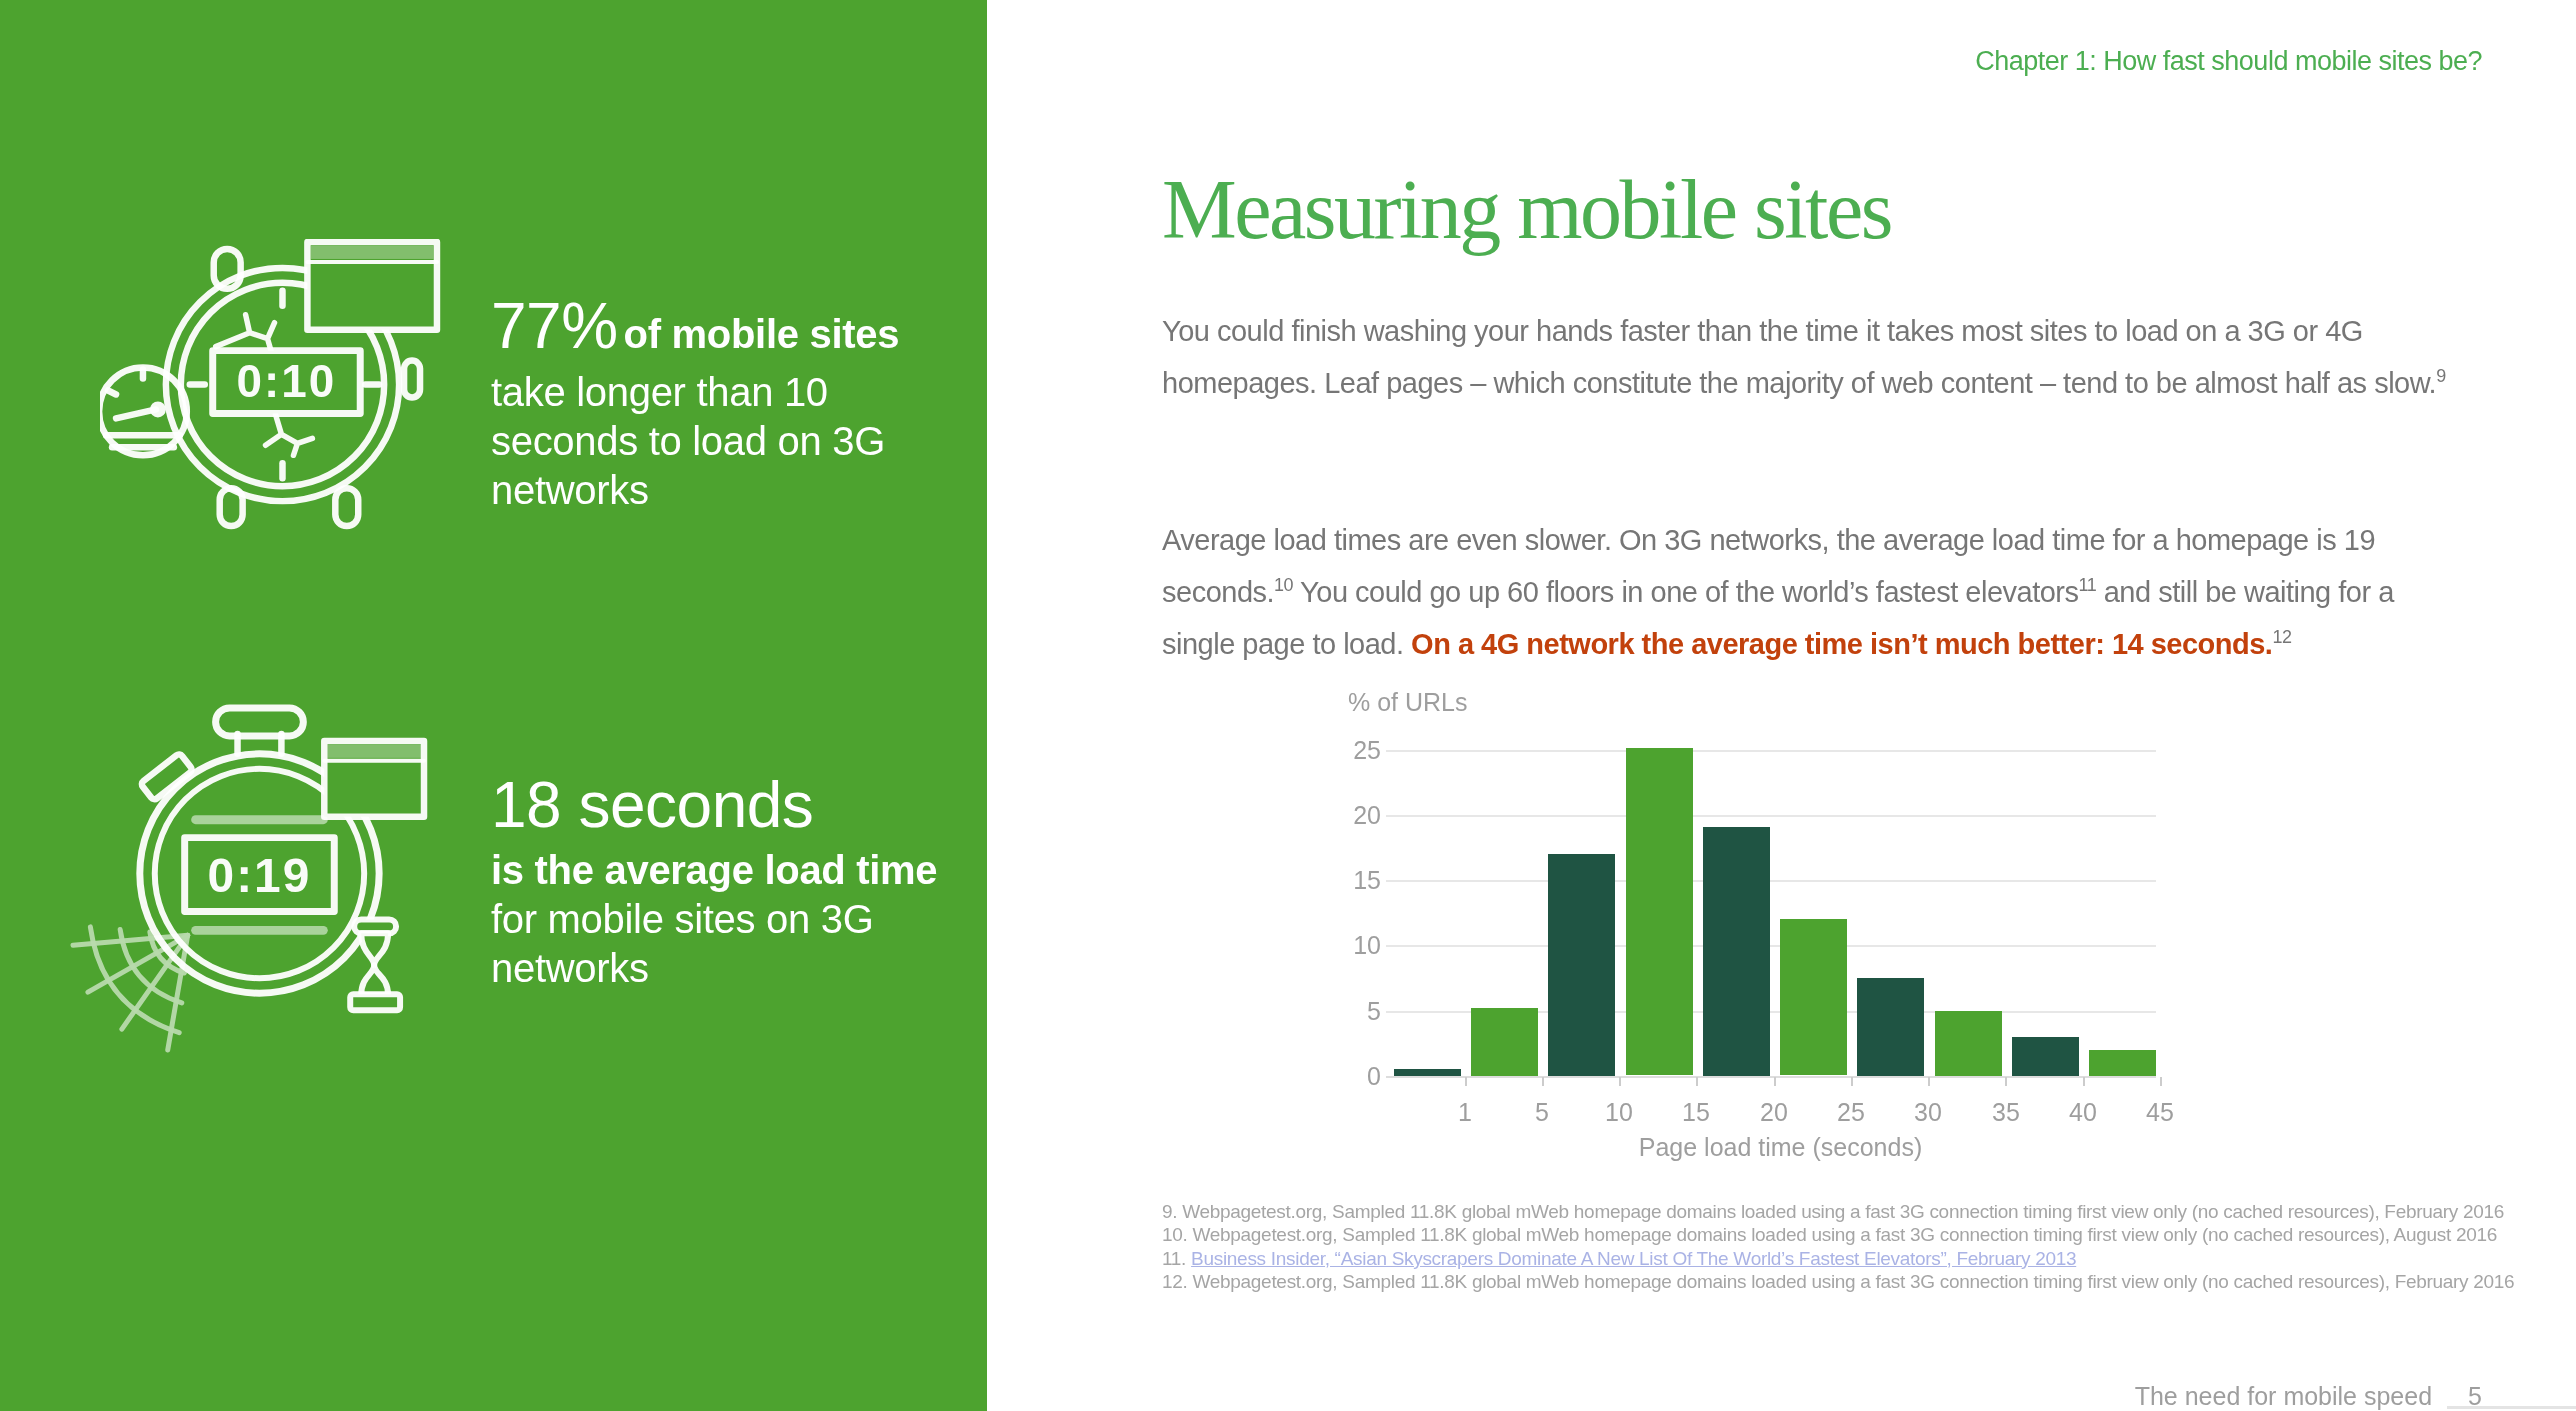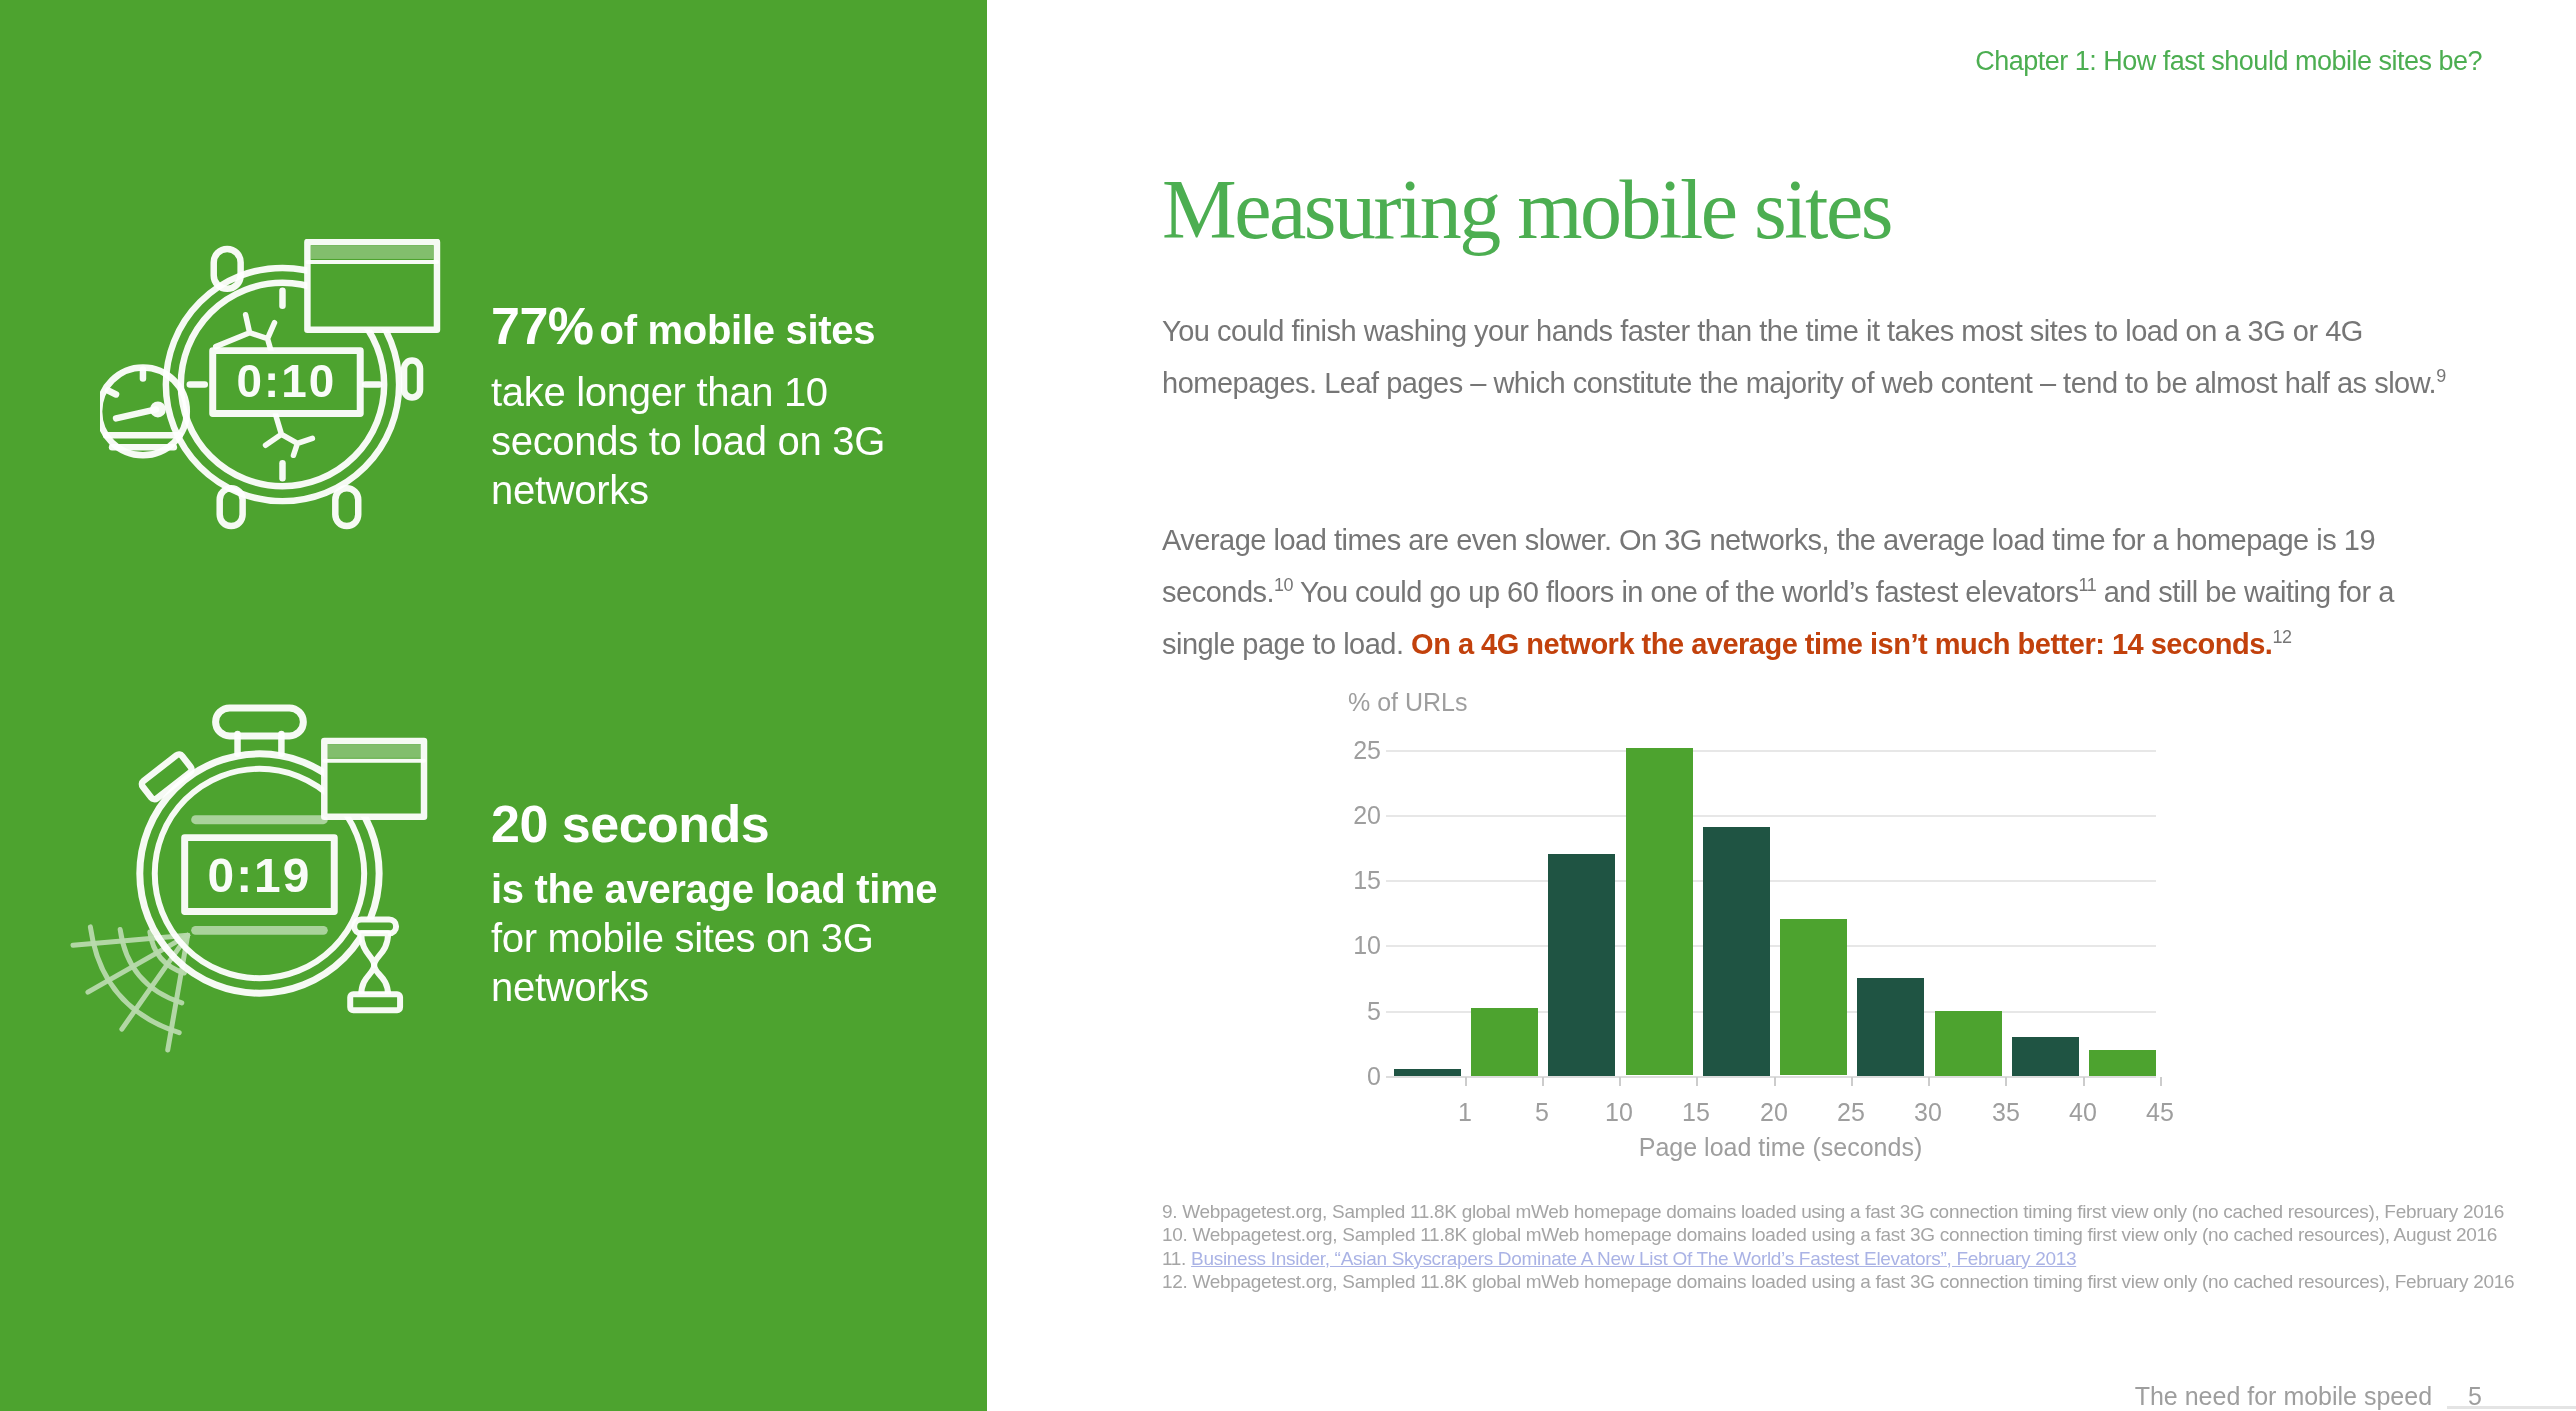--- a/index.html
+++ b/index.html
@@ -3,21 +3,21 @@
 <meta charset="utf-8">
 <style>
   html,body { margin:0; padding:0; background:#ffffff; }
   body { font-family:"Liberation Sans", sans-serif; }
   .page { position:relative; width:2576px; height:1412px; background:#ffffff; overflow:hidden; }
 
   
   .sidebar { position:absolute; left:0; top:0; width:987px; height:1412px; background:#4DA32F; }
   .illu { position:absolute; }
   .stat { position:absolute; color:#ffffff; }
-  .stat-big { font-size:52px; font-weight:bold; line-height:70px; letter-spacing:-0.5px;margin-top:19px; }
+  .stat-big { font-size:64px; font-weight:normal; line-height:70px; letter-spacing:-0.5px; }
   .stat-head-small { font-size:40px; font-weight:bold; margin-left:6px; letter-spacing:-0.3px; }
   .stat-lines { font-size:40px; line-height:49px; font-weight:normal; letter-spacing:-0.3px; }
   .stat1-lines { margin-top:7px; }
   .stat2-lines { margin-top:6px; }
   .line-bold { font-weight:bold; }
 
   
   .chapter { position:absolute; top:46px; right:94px; font-size:27px; letter-spacing:-0.5px; color:#4CAE51; font-weight:500; }
   .title { position:absolute; left:1162px; top:165px; font-family:"Liberation Serif", serif; font-weight:400;
            font-size:84px; line-height:90px; color:#4CAE51; letter-spacing:-2.5px; }
@@ -131,21 +131,21 @@
         <g stroke-width="6">
           <rect x="295" y="216" width="42" height="14" rx="7" fill="#4DA32F"></rect>
           <path d="M302,230 C302,250 315,253 315,262 C315,253 329,250 329,230 Z" fill="#4DA32F"></path>
           <path d="M302,292 C302,273 315,271 315,262 C315,271 329,273 329,292 Z" fill="#4DA32F"></path>
           <rect x="291" y="291" width="50" height="16" rx="3" fill="#4DA32F"></rect>
         </g>
       </g>
     </svg>
 
     <div class="stat" style="left:491px; top:770px;">
-      <div class="stat-big">20 seconds</div>
+      <div class="stat-big">18 seconds</div>
       <div class="stat-lines stat2-lines">
           <div class="line-bold">is the average load time</div>
           <div>for mobile sites on 3G</div>
           <div>networks</div>
         </div>
     </div>
   </div>
 
   <div class="chapter">Chapter 1: How fast should mobile sites be?</div>
 

